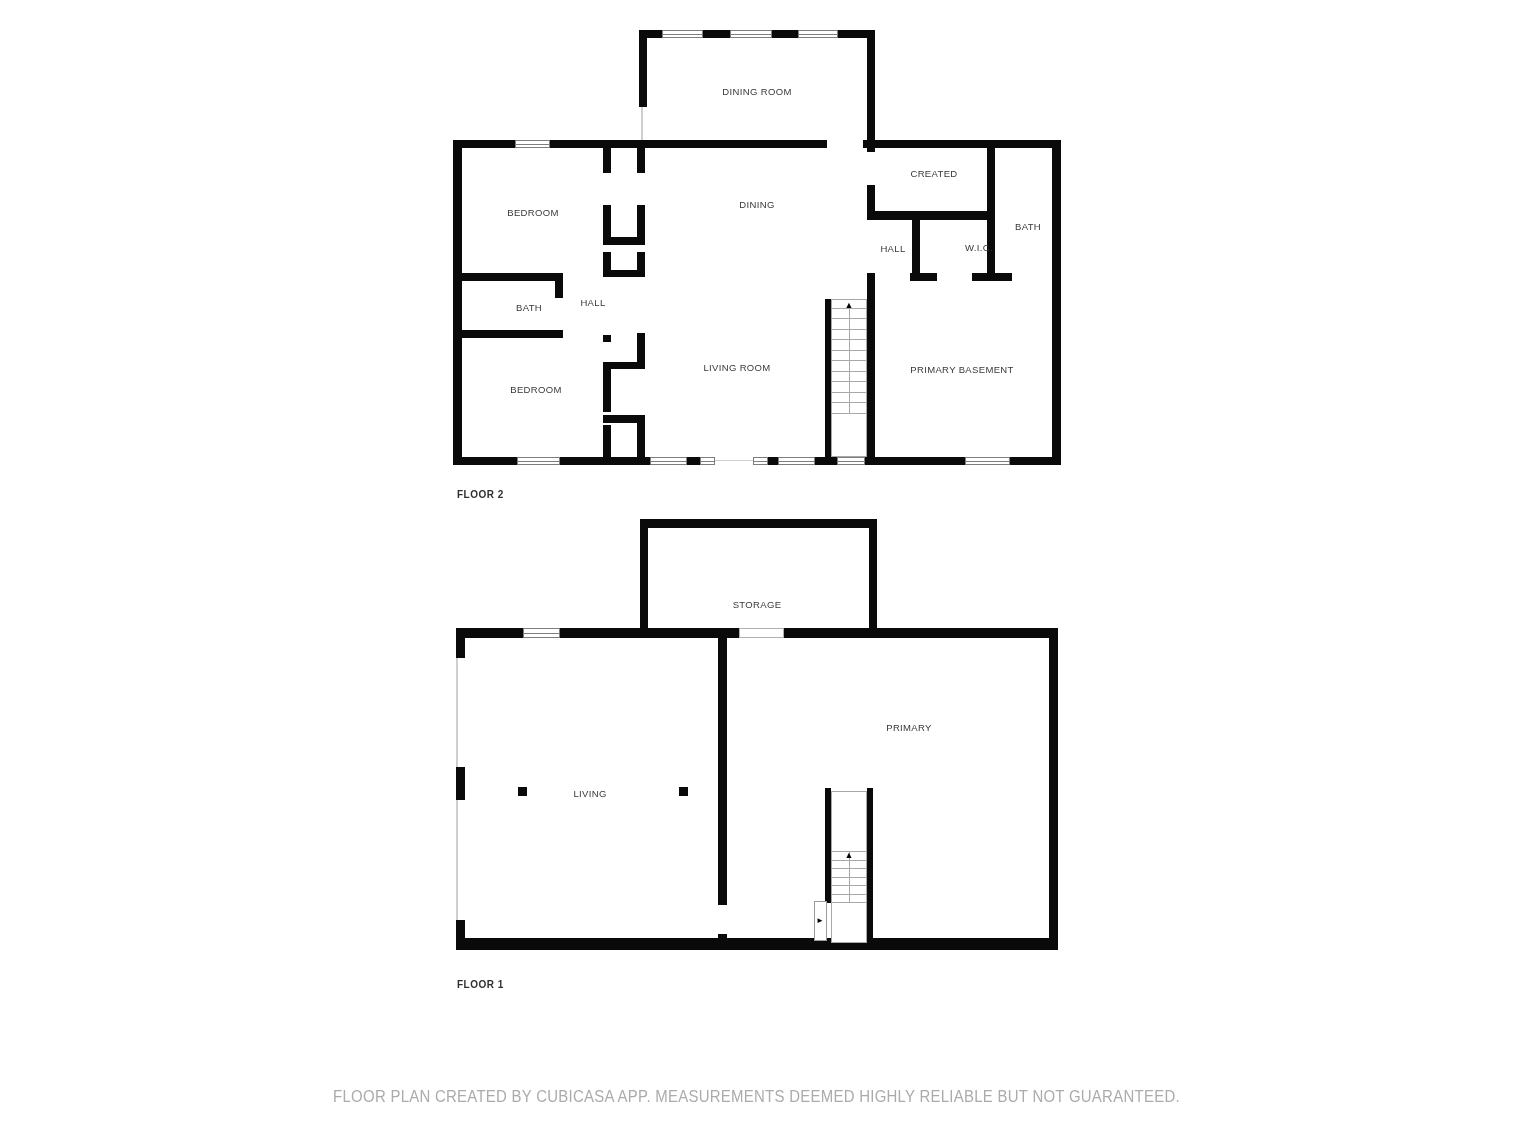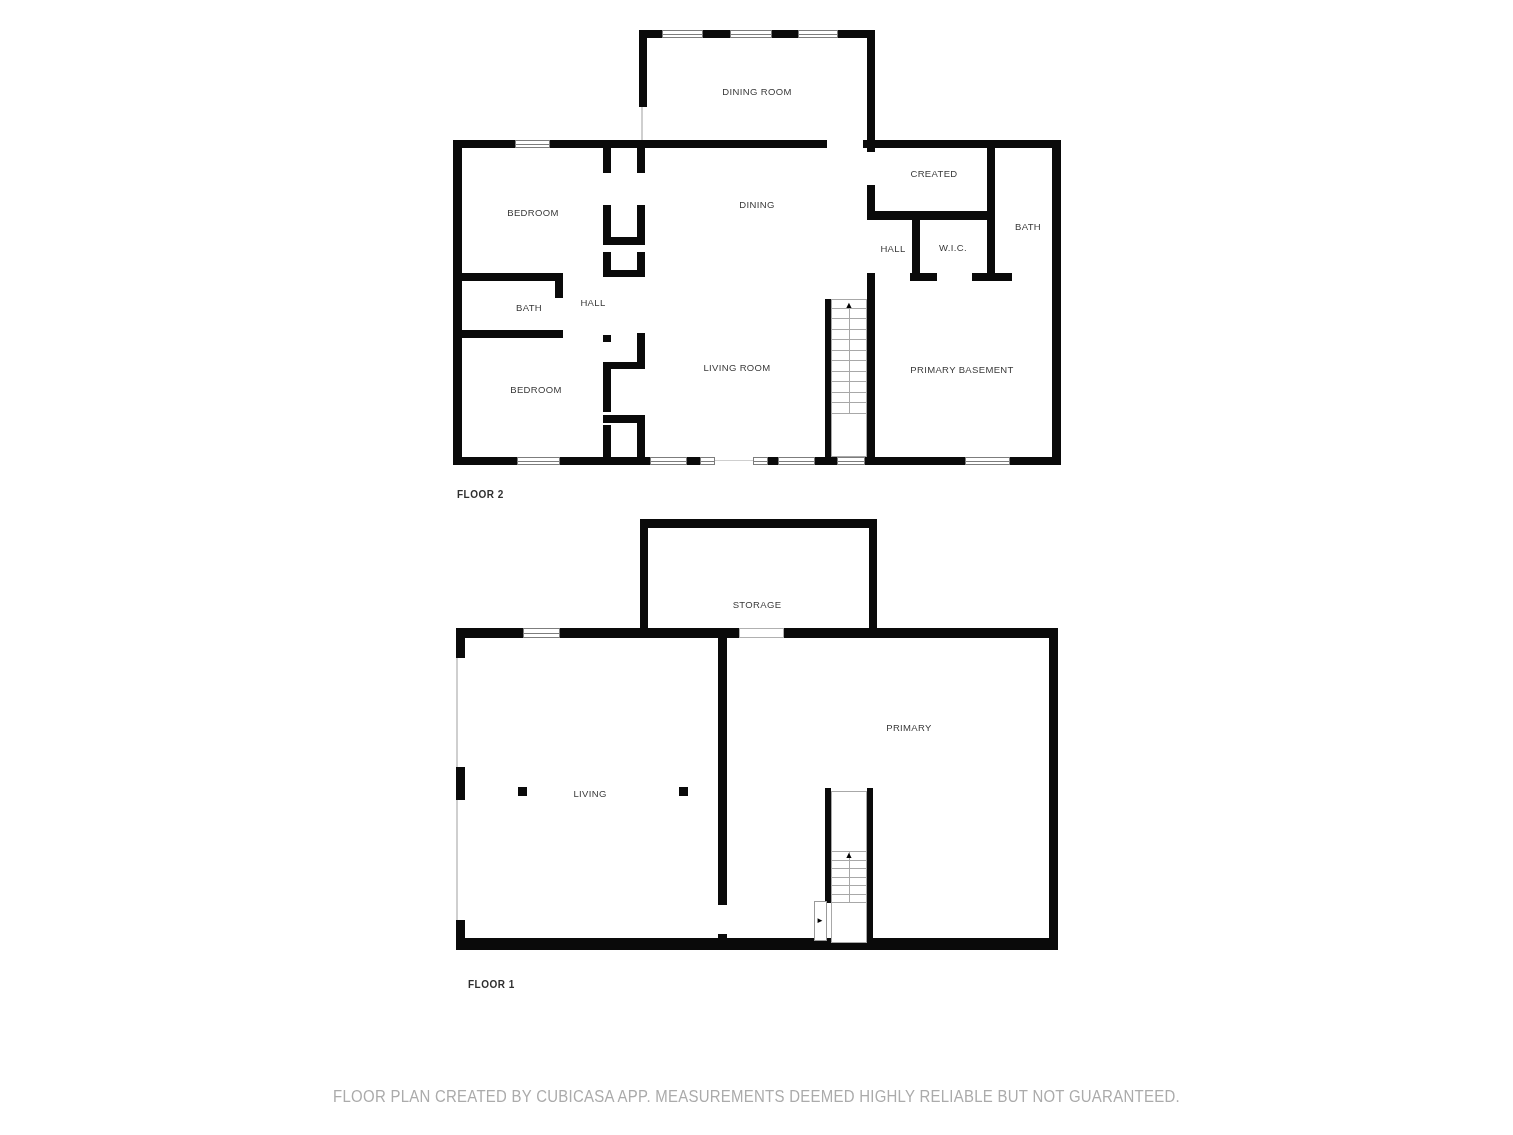--- a/index.html
+++ b/index.html
@@ -100,21 +100,21 @@
       <i class="treads" style="top:8px;height:106px"></i>
       <i class="cline" style="left:17px;top:8px;height:106px"></i>
     </div>
     <span class="arrow-up" style="left:849px;top:301px">▲</span>
 
     <span class="room-label" style="left:757px;top:91px">DINING ROOM</span>
     <span class="room-label" style="left:533px;top:212px">BEDROOM</span>
     <span class="room-label" style="left:757px;top:204px">DINING</span>
     <span class="room-label" style="left:934px;top:173px">CREATED</span>
     <span class="room-label" style="left:893px;top:248px">HALL</span>
-    <span class="room-label" style="left:953px;top:247px">W.I.C.</span>
+    <span class="room-label" style="left:979px;top:247px">W.I.C.</span>
     <span class="room-label" style="left:1028px;top:226px">BATH</span>
     <span class="room-label" style="left:529px;top:307px">BATH</span>
     <span class="room-label" style="left:593px;top:302px">HALL</span>
     <span class="room-label" style="left:536px;top:389px">BEDROOM</span>
     <span class="room-label" style="left:737px;top:367px">LIVING ROOM</span>
     <span class="room-label" style="left:962px;top:369px">PRIMARY BASEMENT</span>
     <span class="floor-label" style="left:457px;top:489px">FLOOR 2</span>
   </div>
 
   <div>
@@ -149,17 +149,17 @@
       <i class="treads small" style="top:59px;height:52px"></i>
       <i class="cline" style="left:17px;top:59px;height:52px"></i>
     </div>
     <span class="arrow-up" style="left:849px;top:851px">▲</span>
     <i class="doorrect" style="left:814px;top:901px;width:13px;height:40px"></i>
     <span class="arrow-right" style="left:816px;top:917px">►</span>
 
     <span class="room-label" style="left:757px;top:604px">STORAGE</span>
     <span class="room-label" style="left:590px;top:793px">LIVING</span>
     <span class="room-label" style="left:909px;top:727px">PRIMARY</span>
-    <span class="floor-label" style="left:468px;top:979px">FLOOR 1</span>
+    <span class="floor-label" style="left:457px;top:979px">FLOOR 1</span>
   </div>
 
   <div class="footer">FLOOR PLAN CREATED BY CUBICASA APP. MEASUREMENTS DEEMED HIGHLY RELIABLE BUT NOT GUARANTEED.</div>
 </div>
 
 </body></html>

